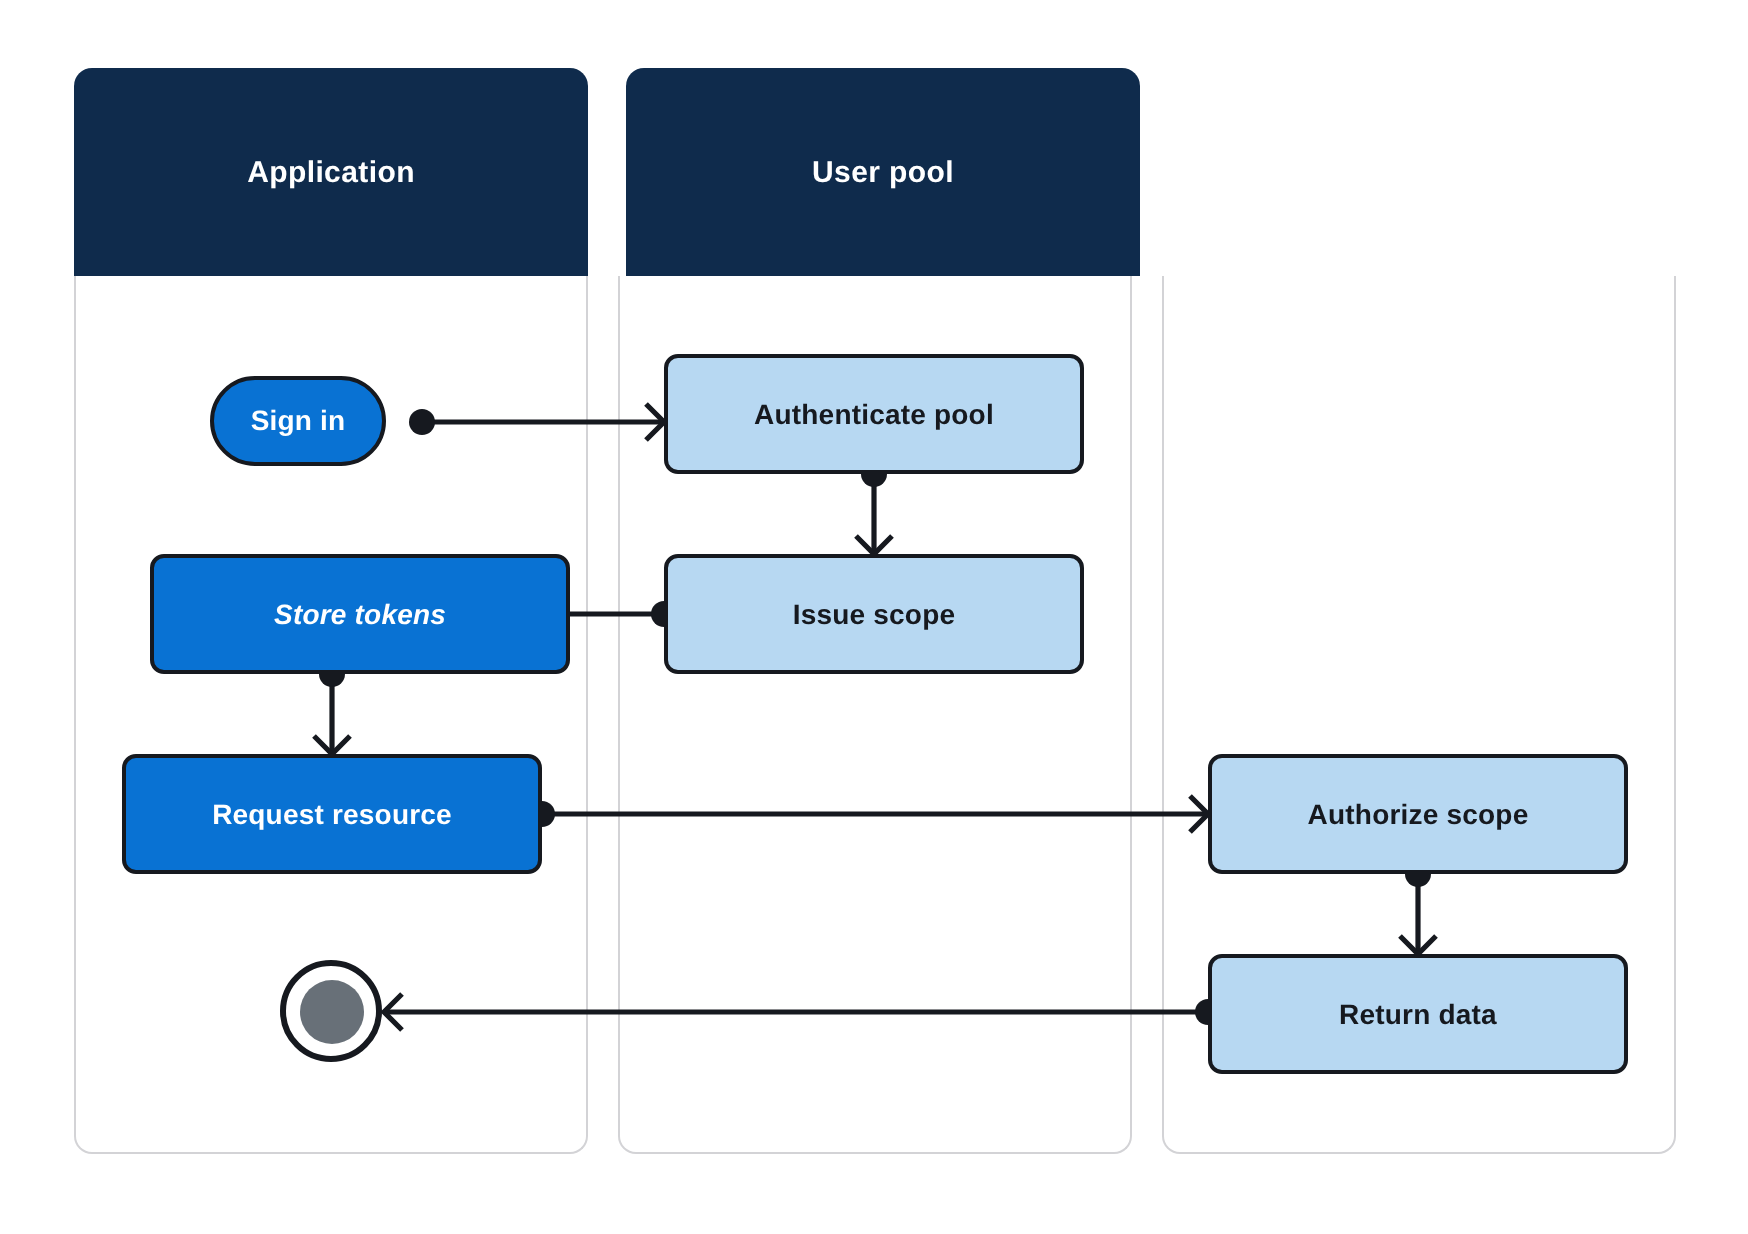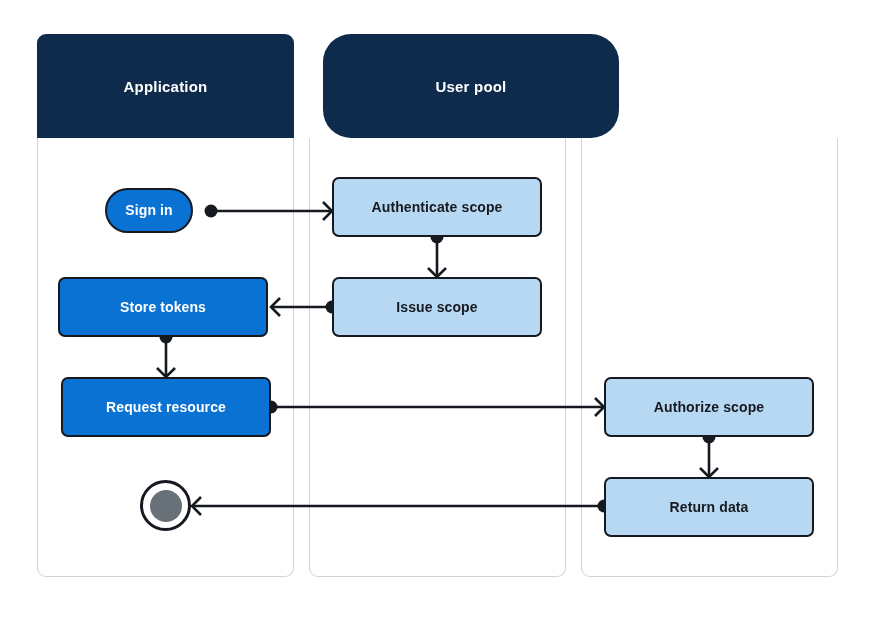--- a/index.html
+++ b/index.html
@@ -122,21 +122,21 @@
 <div id="diagram-root">
 
   <div id="lanes-container">
       <div class="lane" style="left: 37px; top: 34px; width: 257px; height: 543px;">
         <div class="lane-header" style="left: 0px; top: 0px; width: 257px; height: 104px;">
           <span class="lane-header-label">Application</span>
         </div>
         <div class="lane-body" style="left: 0px; top: 104px; width: 257px; height: 439px;"></div>
       </div>
       <div class="lane" style="left: 309px; top: 34px; width: 257px; height: 543px;">
-        <div class="lane-header" style="left: 14px; top: 0px; width: 296px; height: 104px; border-radius: 28px;">
+        <div class="lane-header" style="left: 4px; top: 0px; width: 257px; height: 104px;">
           <span class="lane-header-label">User pool</span>
         </div>
         <div class="lane-body" style="left: 0px; top: 104px; width: 257px; height: 439px;"></div>
       </div>
       <div class="lane" style="left: 581px; top: 34px; width: 257px; height: 543px;">
         <div class="lane-body" style="left: 0px; top: 104px; width: 257px; height: 439px;"></div>
       </div>
     </div>
 
   <svg id="connector-layer" viewBox="0 0 874 617" xmlns="http://www.w3.org/2000/svg">
@@ -175,23 +175,23 @@
         <polyline points="201,497 192,506 201,515" fill="none" stroke="#16191f" stroke-width="2.6" stroke-linecap="butt" stroke-linejoin="miter"></polyline>
         <circle cx="604" cy="506" r="6.5" fill="#16191f"></circle>
       </g>
     </svg>
 
   <div id="nodes-container">
       <div class="node pill" style="left: 105px; top: 188px; width: 88px; height: 45px;">
         <span class="node-label">Sign in</span>
       </div>
       <div class="node light" style="left: 332px; top: 177px; width: 210px; height: 60px;">
-        <span class="node-label">Authenticate scope</span>
-      </div>
-      <div class="node solid" style="left: 58px; top: 277px; width: 210px; height: 60px;">
+        <span class="node-label">Authenticate pool</span>
+      </div>
+      <div class="node solid" style="left: 75px; top: 277px; width: 210px; height: 60px; font-style: italic;">
         <span class="node-label">Store tokens</span>
       </div>
       <div class="node light" style="left: 332px; top: 277px; width: 210px; height: 60px;">
         <span class="node-label">Issue scope</span>
       </div>
       <div class="node solid" style="left: 61px; top: 377px; width: 210px; height: 60px; text-align: right;">
         <span class="node-label">Request resource</span>
       </div>
       <div class="node light" style="left: 604px; top: 377px; width: 210px; height: 60px;">
         <span class="node-label">Authorize scope</span>

